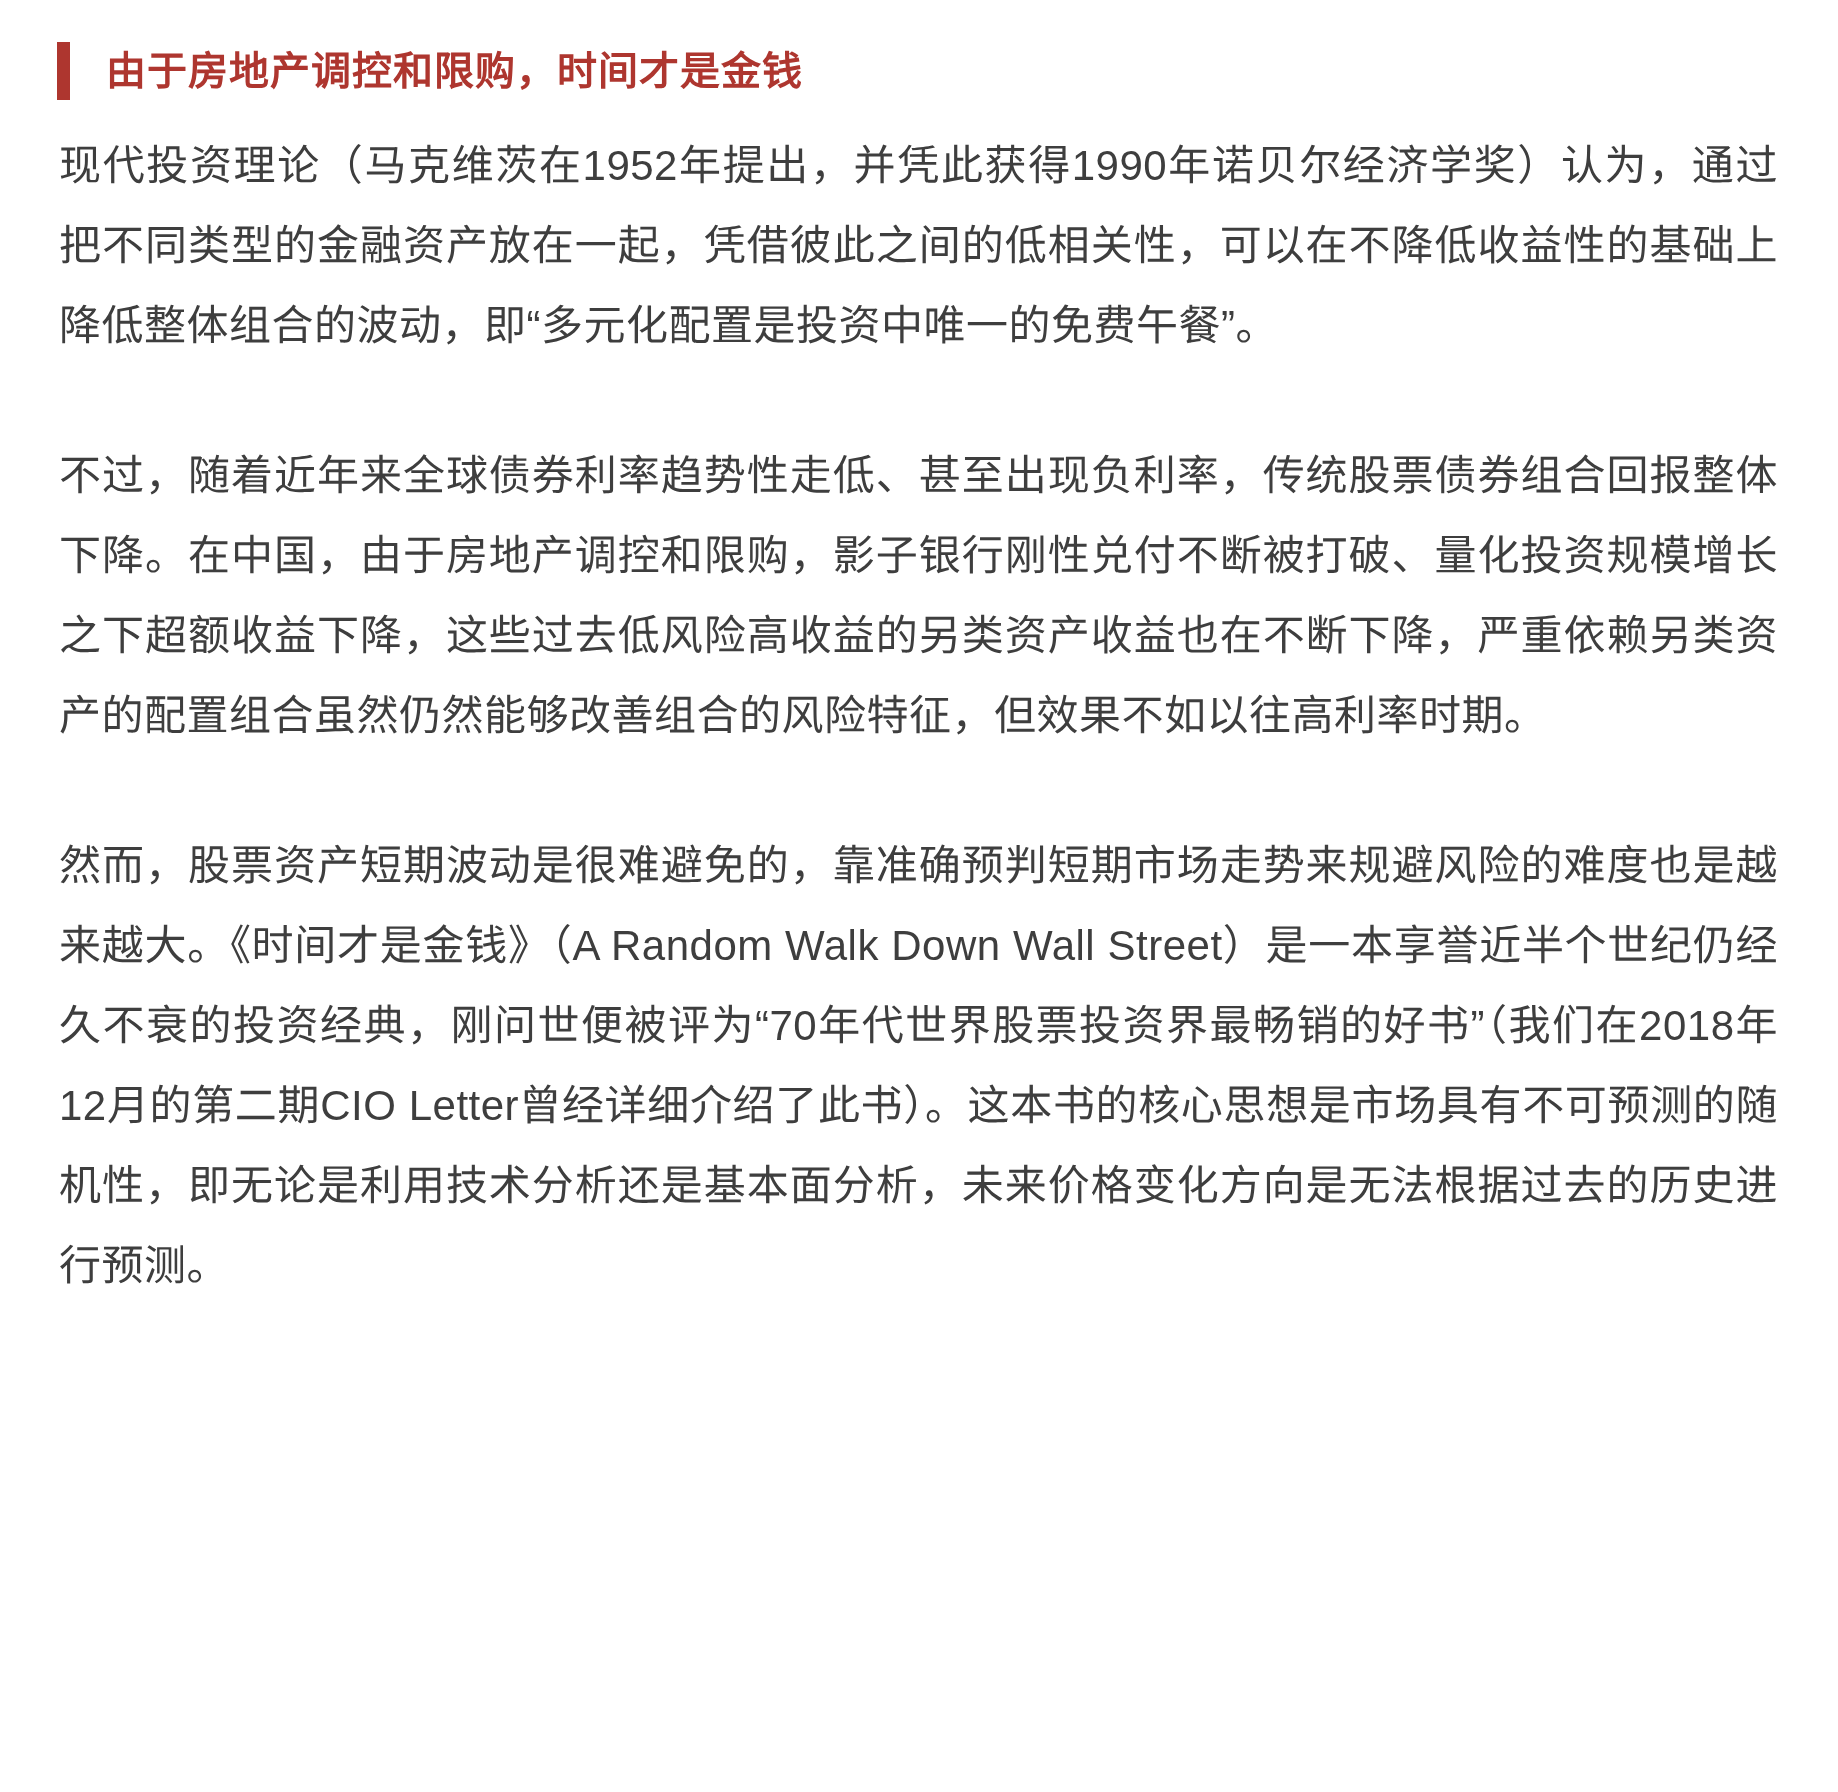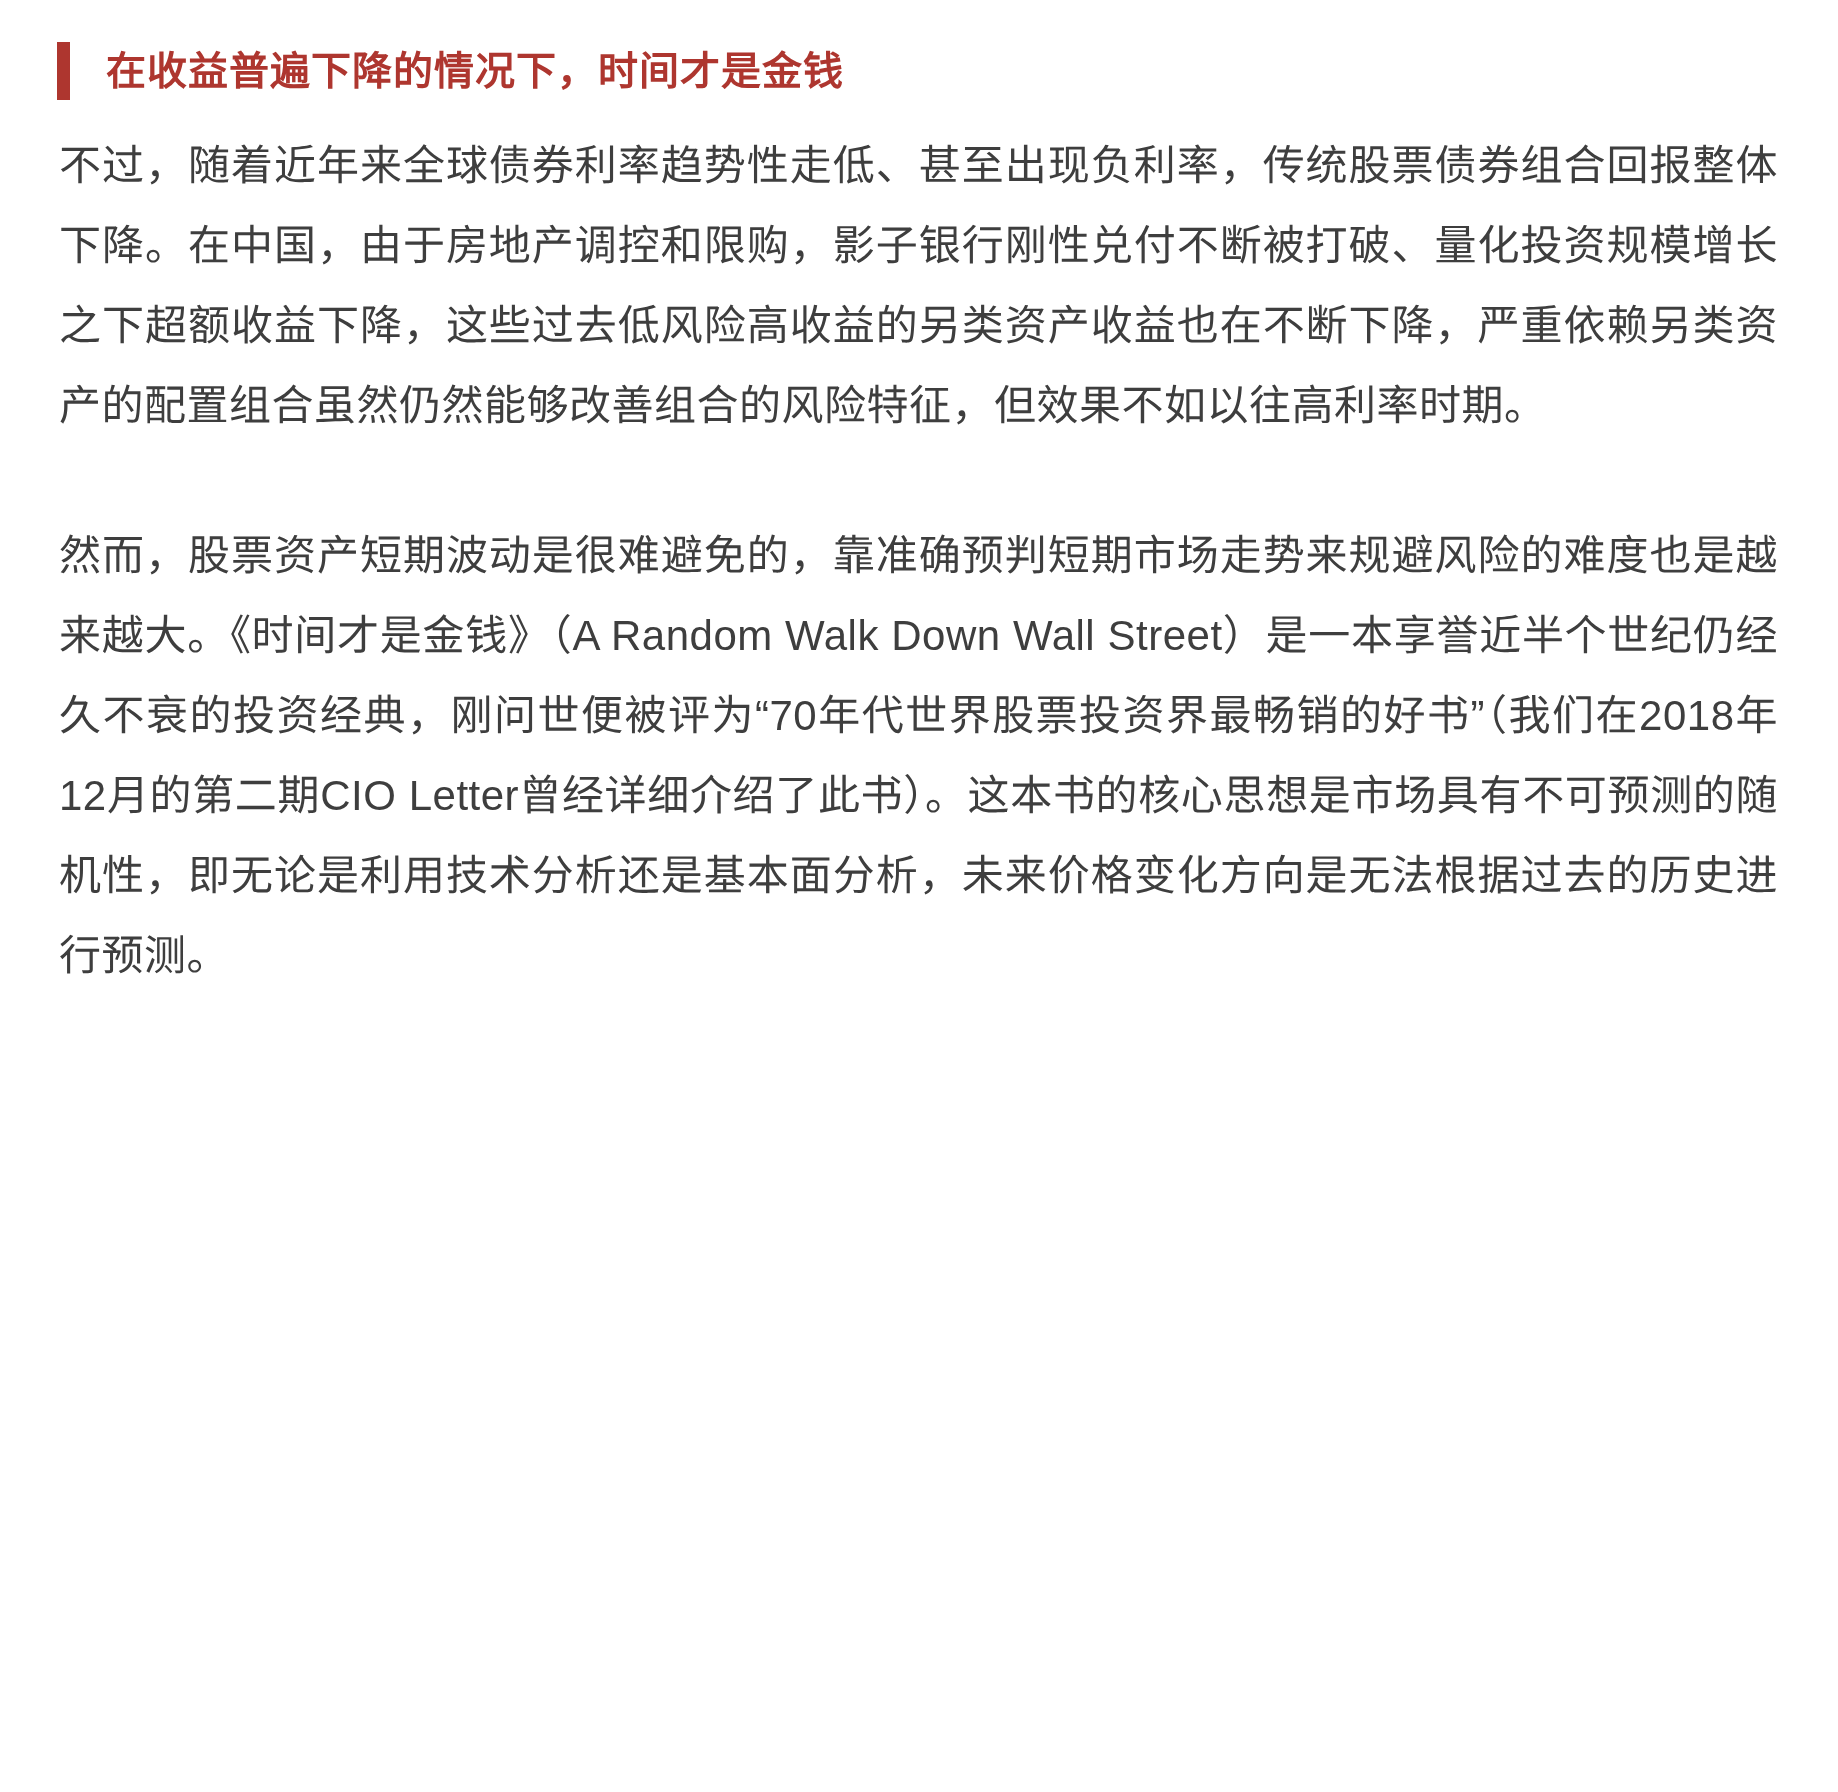--- a/index.html
+++ b/index.html
@@ -61,22 +61,23 @@
     margin-bottom: 0;
   }
 </style>
 </head>
 <body>
 
 <div class="page">
 
   <div class="heading-row">
     <span class="accent-bar"></span>
-    <h1 class="section-title">在收益普遍下降的情况下，时间才是金钱</h1>
+    <h1 class="section-title">由于房地产调控和限购，时间才是金钱</h1>
   </div>
 
   <div class="content">
+    <p>现代投资理论（马克维茨在1952年提出，并凭此获得1990年诺贝尔经济学奖）认为，通过把不同类型的金融资产放在一起，凭借彼此之间的低相关性，可以在不降低收益性的基础上降低整体组合的波动，即“多元化配置是投资中唯一的免费午餐”。</p>
     <p>不过，随着近年来全球债券利率趋势性走低、甚至出现负利率，传统股票债券组合回报整体下降。在中国，由于房地产调控和限购，影子银行刚性兑付不断被打破、量化投资规模增长之下超额收益下降，这些过去低风险高收益的另类资产收益也在不断下降，严重依赖另类资产的配置组合虽然仍然能够改善组合的风险特征，但效果不如以往高利率时期。</p>
     <p>然而，股票资产短期波动是很难避免的，靠准确预判短期市场走势来规避风险的难度也是越来越大。《时间才是金钱》（A Random Walk Down Wall Street）是一本享誉近半个世纪仍经久不衰的投资经典，刚问世便被评为“70年代世界股票投资界最畅销的好书”（我们在2018年12月的第二期CIO Letter曾经详细介绍了此书）。这本书的核心思想是市场具有不可预测的随机性，即无论是利用技术分析还是基本面分析，未来价格变化方向是无法根据过去的历史进行预测。</p>
 
   </div>
 
 </div>
 
 </body></html>

